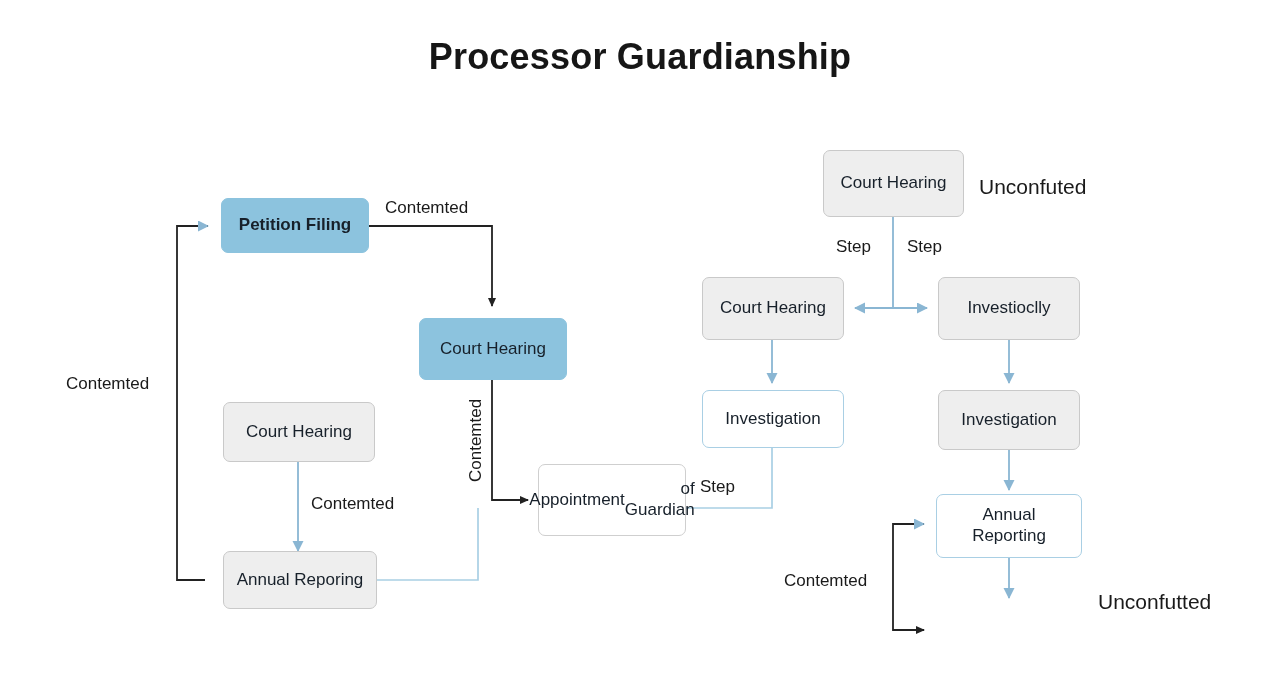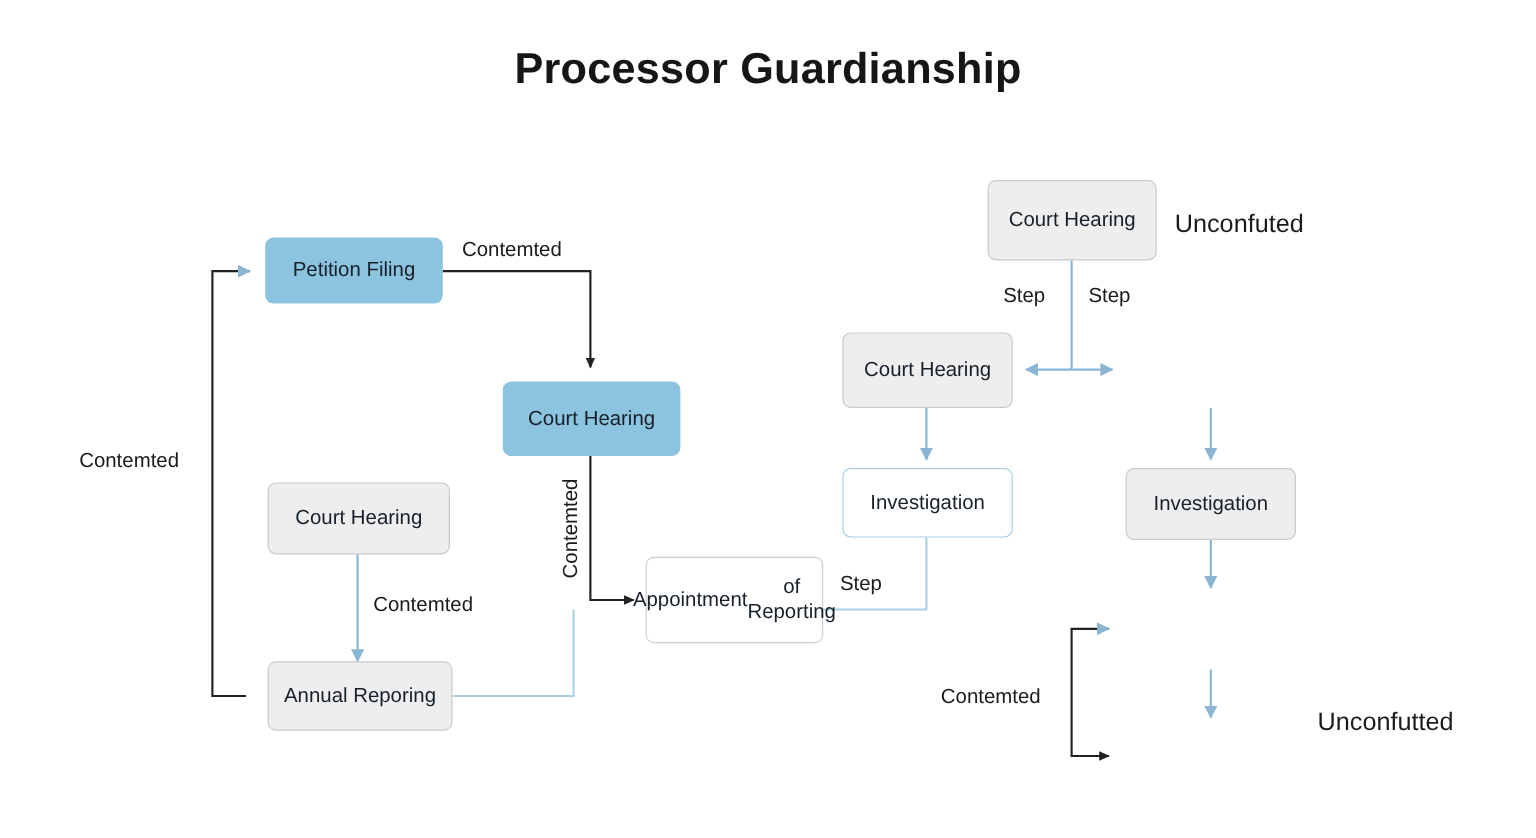--- a/index.html
+++ b/index.html
@@ -11,21 +11,21 @@
   #canvas{position:absolute;inset:0;width:1156px;height:698px;}
   svg.wires{position:absolute;left:0;top:0;width:1280px;height:698px;pointer-events:none;}
 
   .title{
     position:absolute;left:0;top:36px;width:1280px;text-align:center;
     font-size:36px;font-weight:bold;letter-spacing:0.2px;color:#161616;
   }
 
   .node{
     position:absolute;box-sizing:border-box;
-    display:flex;align-items:center;justify-content:center;text-align:center;
+    display:flex;align-items:center;justify-content:center;text-align:right;
     border-radius:7px;font-size:17px;line-height:1.18;color:#17202a;
     padding:4px 8px;
   }
   .node.gray{background:#eeeeee;border:1px solid #c9c9c9;}
   .node.blue{background:#8cc3de;border:1px solid #8cc3de;}
   .node.white-blue{background:#ffffff;border:1px solid #a9cfe4;}
   .node.white{background:#ffffff;border:1px solid #cfcfcf;}
   .node.two-line{line-height:1.22;}
 
   .edge-label{
@@ -77,66 +77,73 @@
     <path d="M1009,340 L1009,383" fill="none" stroke="#8ab6d3" stroke-width="1.8" marker-end="url(#arrow-blue)"></path>
 
     <path d="M1009,450 L1009,490" fill="none" stroke="#8ab6d3" stroke-width="1.8" marker-end="url(#arrow-blue)"></path>
 
     <path d="M1009,558 L1009,598" fill="none" stroke="#8ab6d3" stroke-width="1.8" marker-end="url(#arrow-blue)"></path>
 
     <path d="M893,560 L893,524 L924,524" fill="none" stroke="#222222" stroke-width="1.8" marker-end="url(#arrow-blue)"></path>
     <path d="M893,560 L893,630 L924,630" fill="none" stroke="#222222" stroke-width="1.8" marker-end="url(#arrow-black)"></path>
   </svg>
 
-  <div class="node blue" style="left:221px;top:198px;width:148px;height:55px;">
+  <div class="node blue" style="left:221px;top:198px;width:148px;height:55px;font-weight:bold;">
     <span>Petition Filing</span>
   </div>
 
   <div class="node blue" style="left:419px;top:318px;width:148px;height:62px;">
     <span>Court Hearing</span>
   </div>
 
   <div class="node gray" style="left:223px;top:402px;width:152px;height:60px;">
     <span>Court Hearing</span>
   </div>
 
   <div class="node gray" style="left:223px;top:551px;width:154px;height:58px;">
     <span>Annual Reporing</span>
   </div>
 
   <div class="node white two-line" style="left:538px;top:464px;width:148px;height:72px;">
     <span>Appointment</span>
-    <span>of Reporting</span>
+    <span>of Guardian</span>
   </div>
 
   <div class="edge-label" style="left:385px;top:198px;">Contemted</div>
 
   <div class="edge-label" style="left:66px;top:374px;">Contemted</div>
 
   <div class="edge-label vertical" style="left:466px;top:482px;">Contemted</div>
 
   <div class="edge-label" style="left:311px;top:494px;">Contemted</div>
 
   <div class="node gray" style="left:823px;top:150px;width:141px;height:67px;">
     <span>Court Hearing</span>
   </div>
 
   <div class="node gray" style="left:702px;top:277px;width:142px;height:63px;">
     <span>Court Hearing</span>
   </div>
 
+  <div class="node gray" style="left:938px;top:277px;width:142px;height:63px;">
+    <span>Investioclly</span>
+  </div>
 
   <div class="node white-blue" style="left:702px;top:390px;width:142px;height:58px;">
     <span>Investigation</span>
   </div>
 
   <div class="node gray" style="left:938px;top:390px;width:142px;height:60px;">
     <span>Investigation</span>
   </div>
 
+  <div class="node white-blue two-line" style="left:936px;top:494px;width:146px;height:64px;flex-direction:column;">
+    <span>Annual</span>
+    <span>Reporting</span>
+  </div>
 
 
   <div class="edge-label" style="left:836px;top:237px;">Step</div>
 
   <div class="edge-label" style="left:907px;top:237px;">Step</div>
 
   <div class="edge-label" style="left:700px;top:477px;">Step</div>
 
   <div class="edge-label" style="left:784px;top:571px;">Contemted</div>
 

